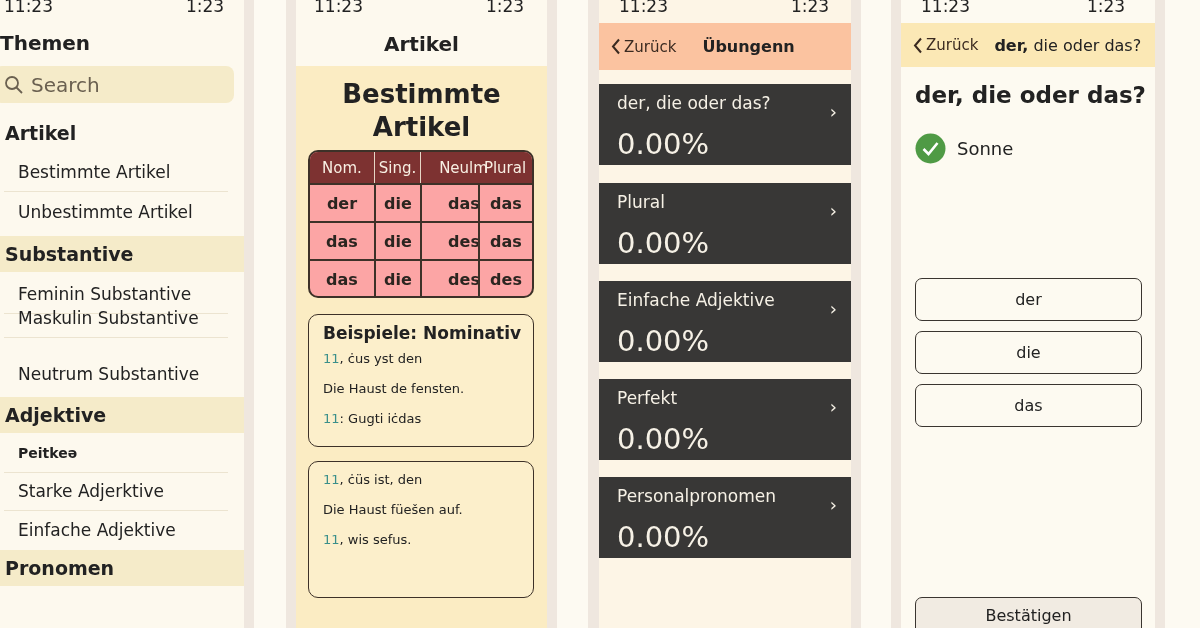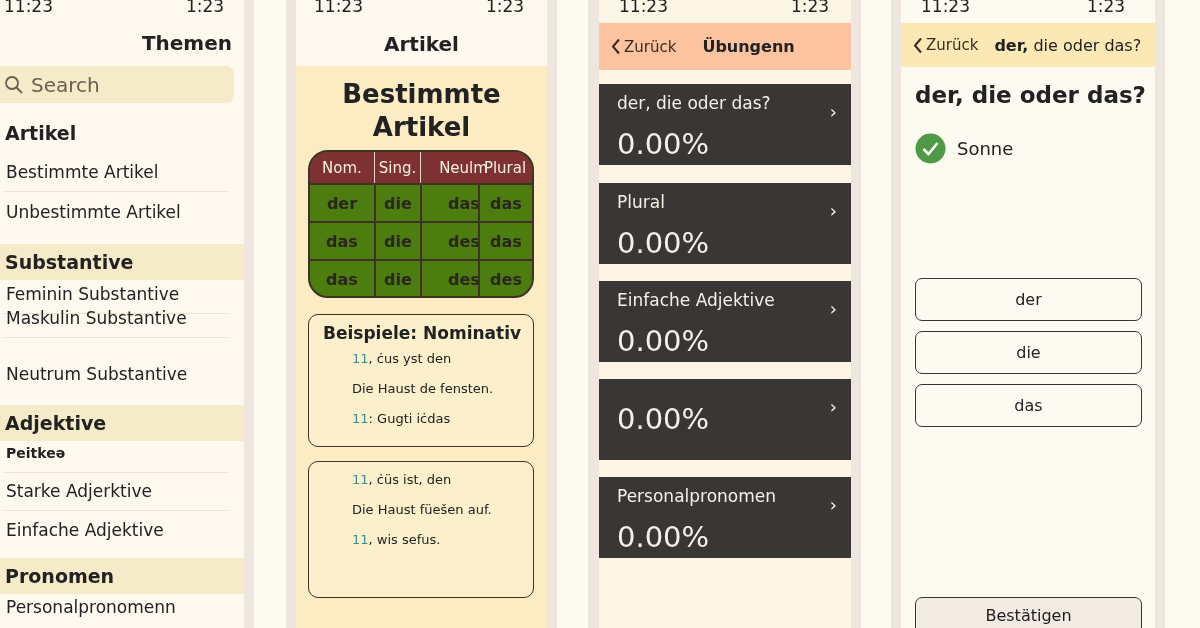--- a/index.html
+++ b/index.html
@@ -18,63 +18,63 @@
   .gutter { position: absolute; top: 0; height: 628px; background: #efe7df; }
   .status {
     position: absolute; top: -4px; left: 0; right: 0; height: 22px;
     font-size: 17px; color: #222;
   }
   .status .l { position: absolute; }
   .status .r { position: absolute; }
 
   
   #p1 { left: 0; width: 244px; }
-  #p1 .title { position: absolute; top: 31px; left: 0; width: 232px; text-align: right; font-size: 20px; font-weight: bold; }
+  #p1 .title { position: absolute; top: 31px; left: 0; width: 232px; text-align: left; font-size: 20px; font-weight: bold; }
   #p1 .search {
     position: absolute; top: 66px; left: -6px; width: 240px; height: 37px;
     background: #f5ebc9; border-radius: 8px; display: flex; align-items: center; padding-left: 10px;
   }
   #p1 .search svg { width: 20px; height: 20px; }
   #p1 .search span { font-size: 20px; color: #6a6050; margin-left: 7px; }
   .sec {
     position: absolute; left: 0; width: 244px; height: 36px;
     font-size: 19px; font-weight: bold; padding-left: 5px; line-height: 36px;
   }
-  .sec.band { background: #f5ebc9; margin-top: 8px; }
+  .sec.band { background: #f5ebc9; }
   .item {
     position: absolute; left: 0; width: 244px; height: 40px;
-    font-size: 17px; padding-left: 6px; line-height: 40px; color: #222;
+    font-size: 17px; padding-left: 18px; line-height: 40px; color: #222;
   }
   .item.line::after {
     content: ""; position: absolute; left: 4px; right: 16px; bottom: 0; border-bottom: 1px solid #ece4d0;
   }
   .item.small { font-size: 14px; font-weight: bold; }
 
   
   #p2 { left: 296px; width: 251px; background: #fdf9ee; }
   #p2 .head { position: absolute; top: 0; left: 0; right: 0; height: 66px; background: #fdf9ee; }
   #p2 .head .t { position: absolute; top: 32px; left: 0; right: 0; text-align: center; font-size: 20px; font-weight: bold; }
   #p2 .body { position: absolute; top: 66px; left: 0; right: 0; bottom: 0; background: #fbecc3; }
   #p2 .h1 { position: absolute; top: 12px; left: 0; right: 0; text-align: center; font-size: 26px; font-weight: bold; line-height: 33px; }
   .grid {
     position: absolute; top: 84px; left: 12px; width: 226px; height: 148px;
-    border: 2px solid #3d3128; border-radius: 20px; overflow: hidden; background: #4d7c0f;
+    border: 2px solid #3d3128; border-radius: 10px; overflow: hidden; background: #fca5a5;
   }
   .grid .hrow { display: flex; height: 31px; background: #7d3231; color: #f8efe3; font-size: 15px; }
   .grid .hrow div { display: flex; align-items: center; justify-content: center; }
   .grid .row { display: flex; height: 38px; border-top: 2px solid #3d3128; font-size: 16px; font-weight: bold; color: #2b2520; }
   .grid .row div { display: flex; align-items: center; justify-content: center; border-left: 2px solid #3d3128; }
   .grid .row div:first-child { border-left: none; }
   .c1 { width: 64px; } .c2 { width: 46px; } .c3 { width: 58px; padding-left: 28px; } .c4 { flex: 1; }
   .ex {
     position: absolute; left: 12px; width: 226px; border: 1.5px solid #3d3128; border-radius: 10px; background: #fcefcb;
     padding: 8px 0 0 14px;
   }
   .ex .et { font-size: 17px; font-weight: bold; margin-bottom: 6px; }
-  .ex .el { font-size: 13px; height: 30px; line-height: 20px; margin-left: 29px; }
+  .ex .el { font-size: 13px; height: 30px; line-height: 20px; }
   .ex .num { color: #3a8f8a; }
 
   
   #p3 { left: 599px; width: 252px; background: #fdf5e6; }
   #p3 .nav {
     position: absolute; top: 23px; left: 0; right: 0; height: 47px; background: #fbc3a0;
     display: flex; align-items: center; padding-left: 12px;
   }
   .back { display: flex; align-items: center; font-size: 15px; color: #3a2a20; }
   .back svg { width: 10px; height: 17px; margin-right: 3px; }
@@ -140,21 +140,20 @@
   <div class="item line" style="top:274px">Feminin Substantive</div>
   <div class="item line" style="top:298px">Maskulin Substantive</div>
   <div class="item" style="top:354px">Neutrum Substantive</div>
 
   <div class="sec band" style="top:397px">Adjektive</div>
   <div class="item line small" style="top:433px">Peitkeə</div>
   <div class="item line" style="top:471px">Starke Adjerktive</div>
   <div class="item" style="top:510px">Einfache Adjektive</div>
 
   <div class="sec band" style="top:550px">Pronomen</div>
-  <div class="item" style="top:587px">Personalpronomenn</div>
 </div>
 
 <div class="phone" id="p2">
   <div class="head">
     <div class="status">
       <span class="l" style="left:18px">11:23</span>
       <span class="r" style="left:190px">1:23</span>
     </div>
     <div class="t">Artikel</div>
   </div>
@@ -229,20 +228,21 @@
     <div class="ct">Plural</div>
     <div class="cp">0.00%</div>
     <span class="chev">›</span>
   </div>
   <div class="card" style="top:281px">
     <div class="ct">Einfache Adjektive</div>
     <div class="cp">0.00%</div>
     <span class="chev">›</span>
   </div>
   <div class="card" style="top:379px">
+    <div class="ct">Perfekt</div>
     <div class="cp">0.00%</div>
     <span class="chev">›</span>
   </div>
   <div class="card" style="top:477px">
     <div class="ct">Personalpronomen</div>
     <div class="cp">0.00%</div>
     <span class="chev">›</span>
   </div>
 </div>
 

